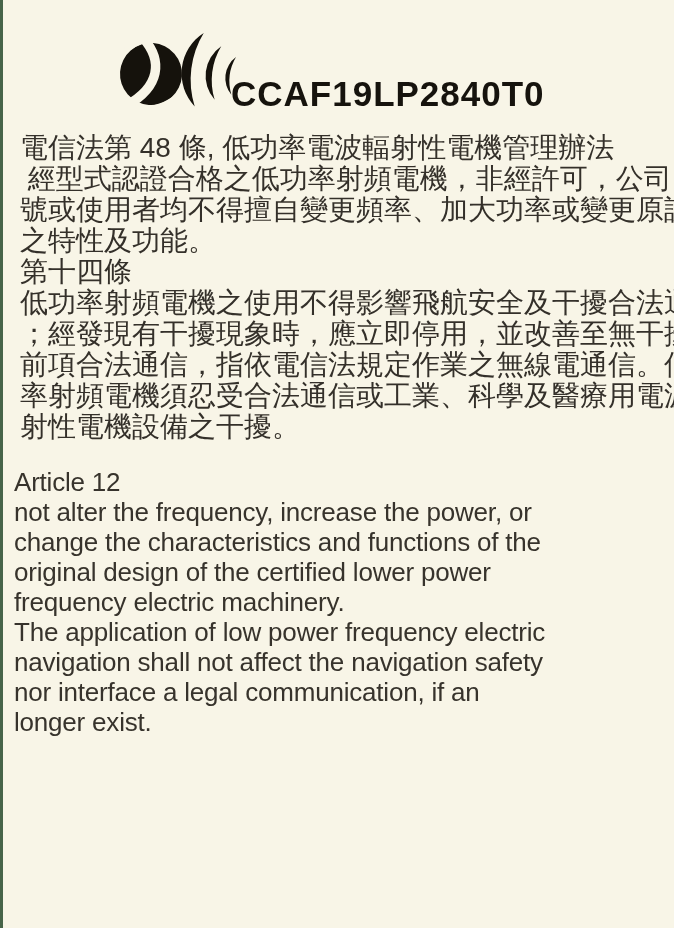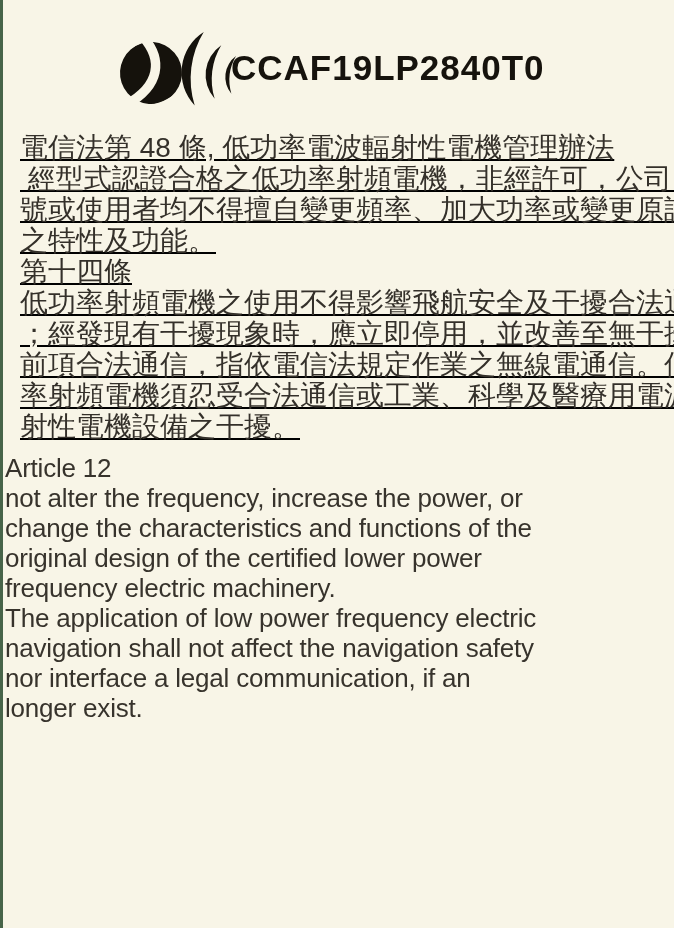--- a/index.html
+++ b/index.html
@@ -16,21 +16,21 @@
   .page {
     box-sizing: border-box;
     width: 674px;
     height: 928px;
     background: #f8f5e7;
     border-left: 3px solid #476449;
     position: relative;
   }
   .header {
     display: flex;
-    align-items: center;
+    align-items: flex-end;
     gap: 6px;
     padding-top: 22px;
     padding-left: 112px;
     height: 92px;
   }
   .ncc-logo {
     width: 124px;
     height: 90px;
     flex: 0 0 auto;
   }
@@ -40,32 +40,31 @@
     font-size: 35px;
     letter-spacing: 1px;
     color: #16130d;
     white-space: pre;
     margin-left: -14px;
   }
   .cjk-block {
     margin-top: 18px;
     padding-left: 17px;
     padding-right: 8px;
-    text-decoration: underline;
   }
   .cjk-line {
     font-family: "Liberation Sans", sans-serif;
     font-size: 28px;
     line-height: 31px;
     color: #34302a;
     white-space: pre;
   }
   .eng-block {
-    margin-top: 11px;
-    padding-left: 2px;
+    margin-top: 25px;
+    padding-left: 11px;
     padding-right: 8px;
   }
   .eng-line {
     font-family: "Liberation Sans", sans-serif;
     font-size: 26px;
     line-height: 30px;
     letter-spacing: -0.2px;
     color: #37332c;
     white-space: pre;
   }

